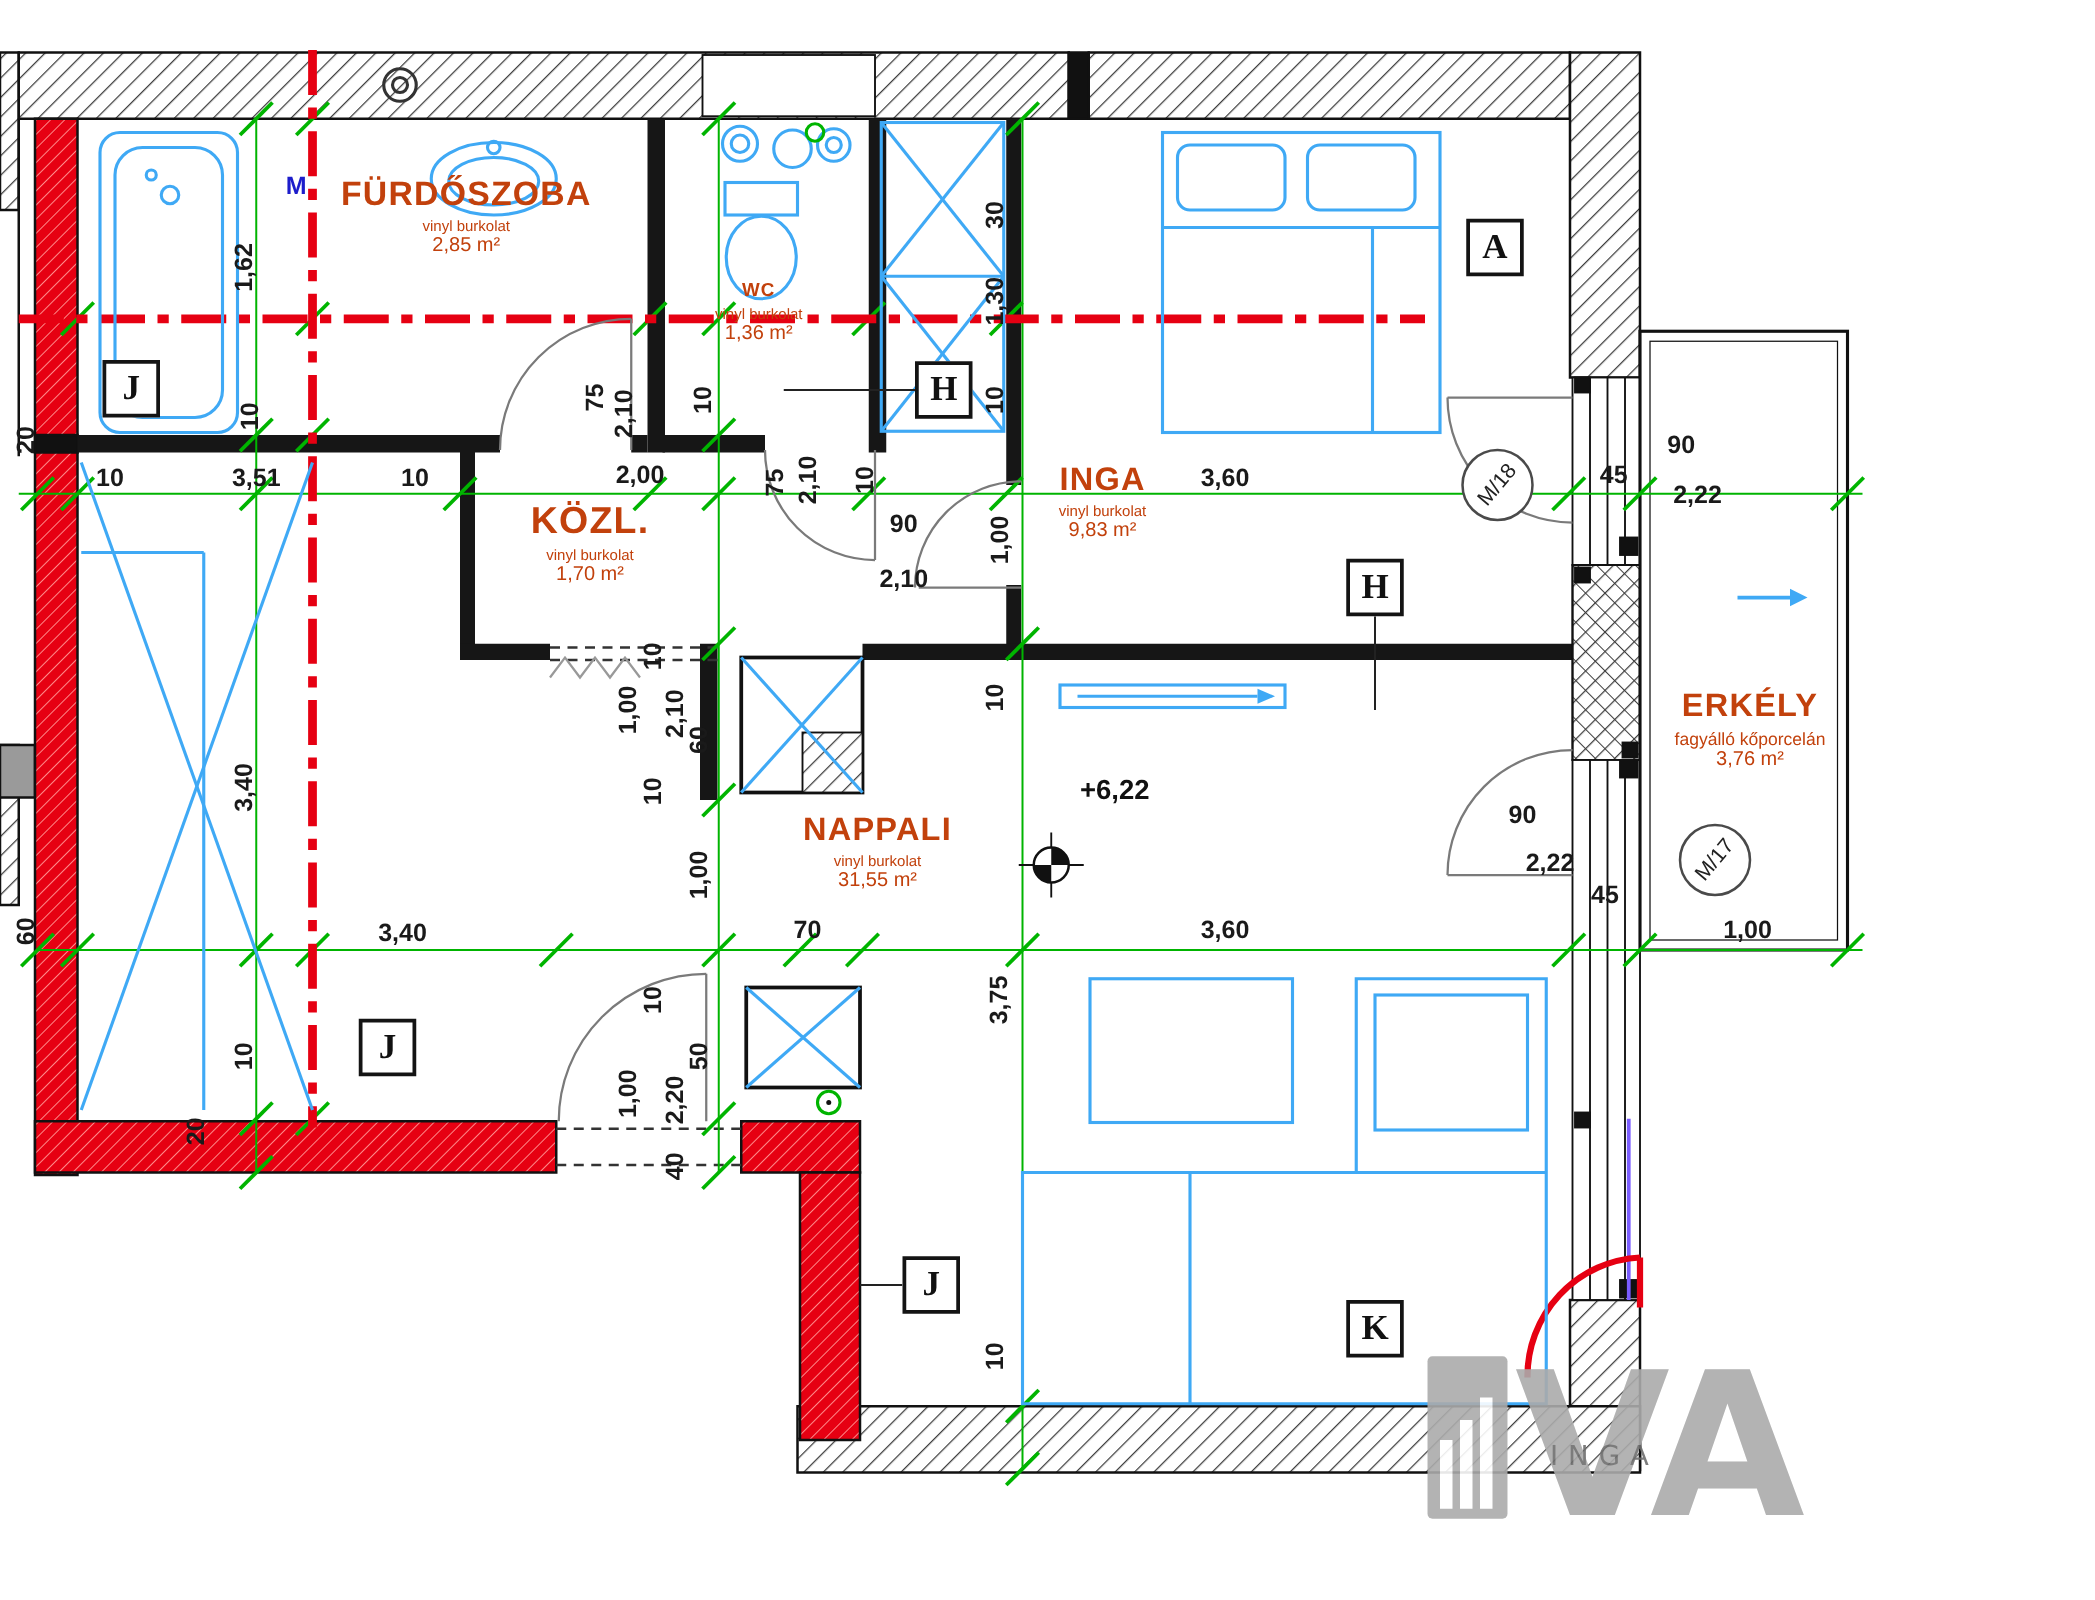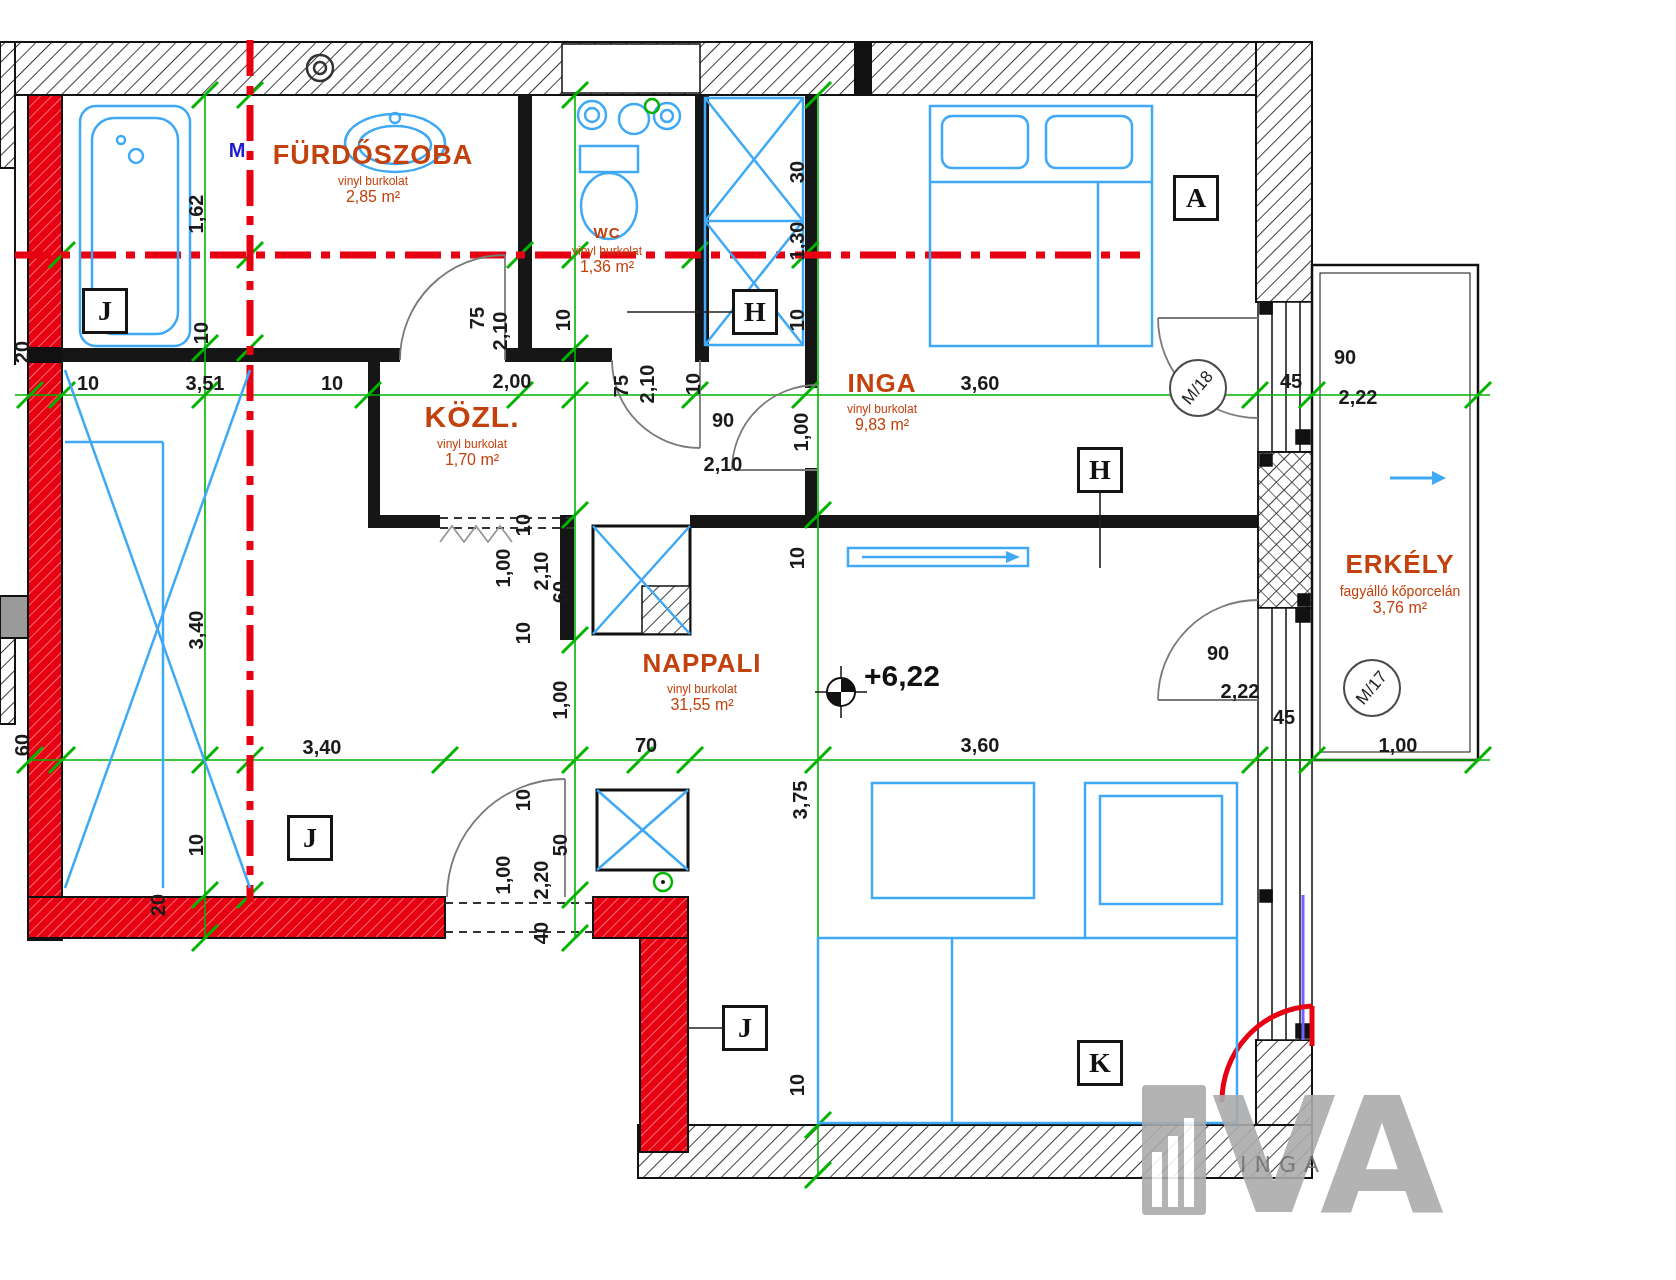--- a/index.html
+++ b/index.html
@@ -21,22 +21,22 @@
   
   .dim{position:absolute;font-size:20px;font-weight:600;color:#1a1a1a;white-space:nowrap;}
   
   .marker{position:absolute;width:46px;height:46px;border:3px solid #141414;background:#fff;
           display:flex;align-items:center;justify-content:center;
           font-family:"Liberation Serif",serif;font-size:28px;font-weight:600;color:#111;
           transform:translate(-50%,-50%);box-sizing:border-box;}
   .cmark{position:absolute;width:58px;height:58px;border:2px solid #4a4a4a;border-radius:50%;background:#fff;
          display:flex;align-items:center;justify-content:center;transform:translate(-50%,-50%);box-sizing:border-box;}
   .cmark span{display:block;transform:rotate(-50deg);font-size:17px;color:#222;}
-  .elev{position:absolute;left:864px;top:676px;transform:translateY(-50%);
-        font-size:30px;font-weight:700;color:#111;}
+  .elev{position:absolute;left:864px;top:632px;transform:translateY(-50%);
+        font-size:22px;font-weight:700;color:#111;}
   .wm-m{position:absolute;left:237px;top:150px;transform:translate(-50%,-50%);
         color:#1d1dcb;font-weight:bold;font-size:20px;}
 </style>
 </head>
 <body>
 
 <div class="canvas">
 
 <svg width="1676" height="1280" viewBox="0 0 1676 1280">
   <defs>

